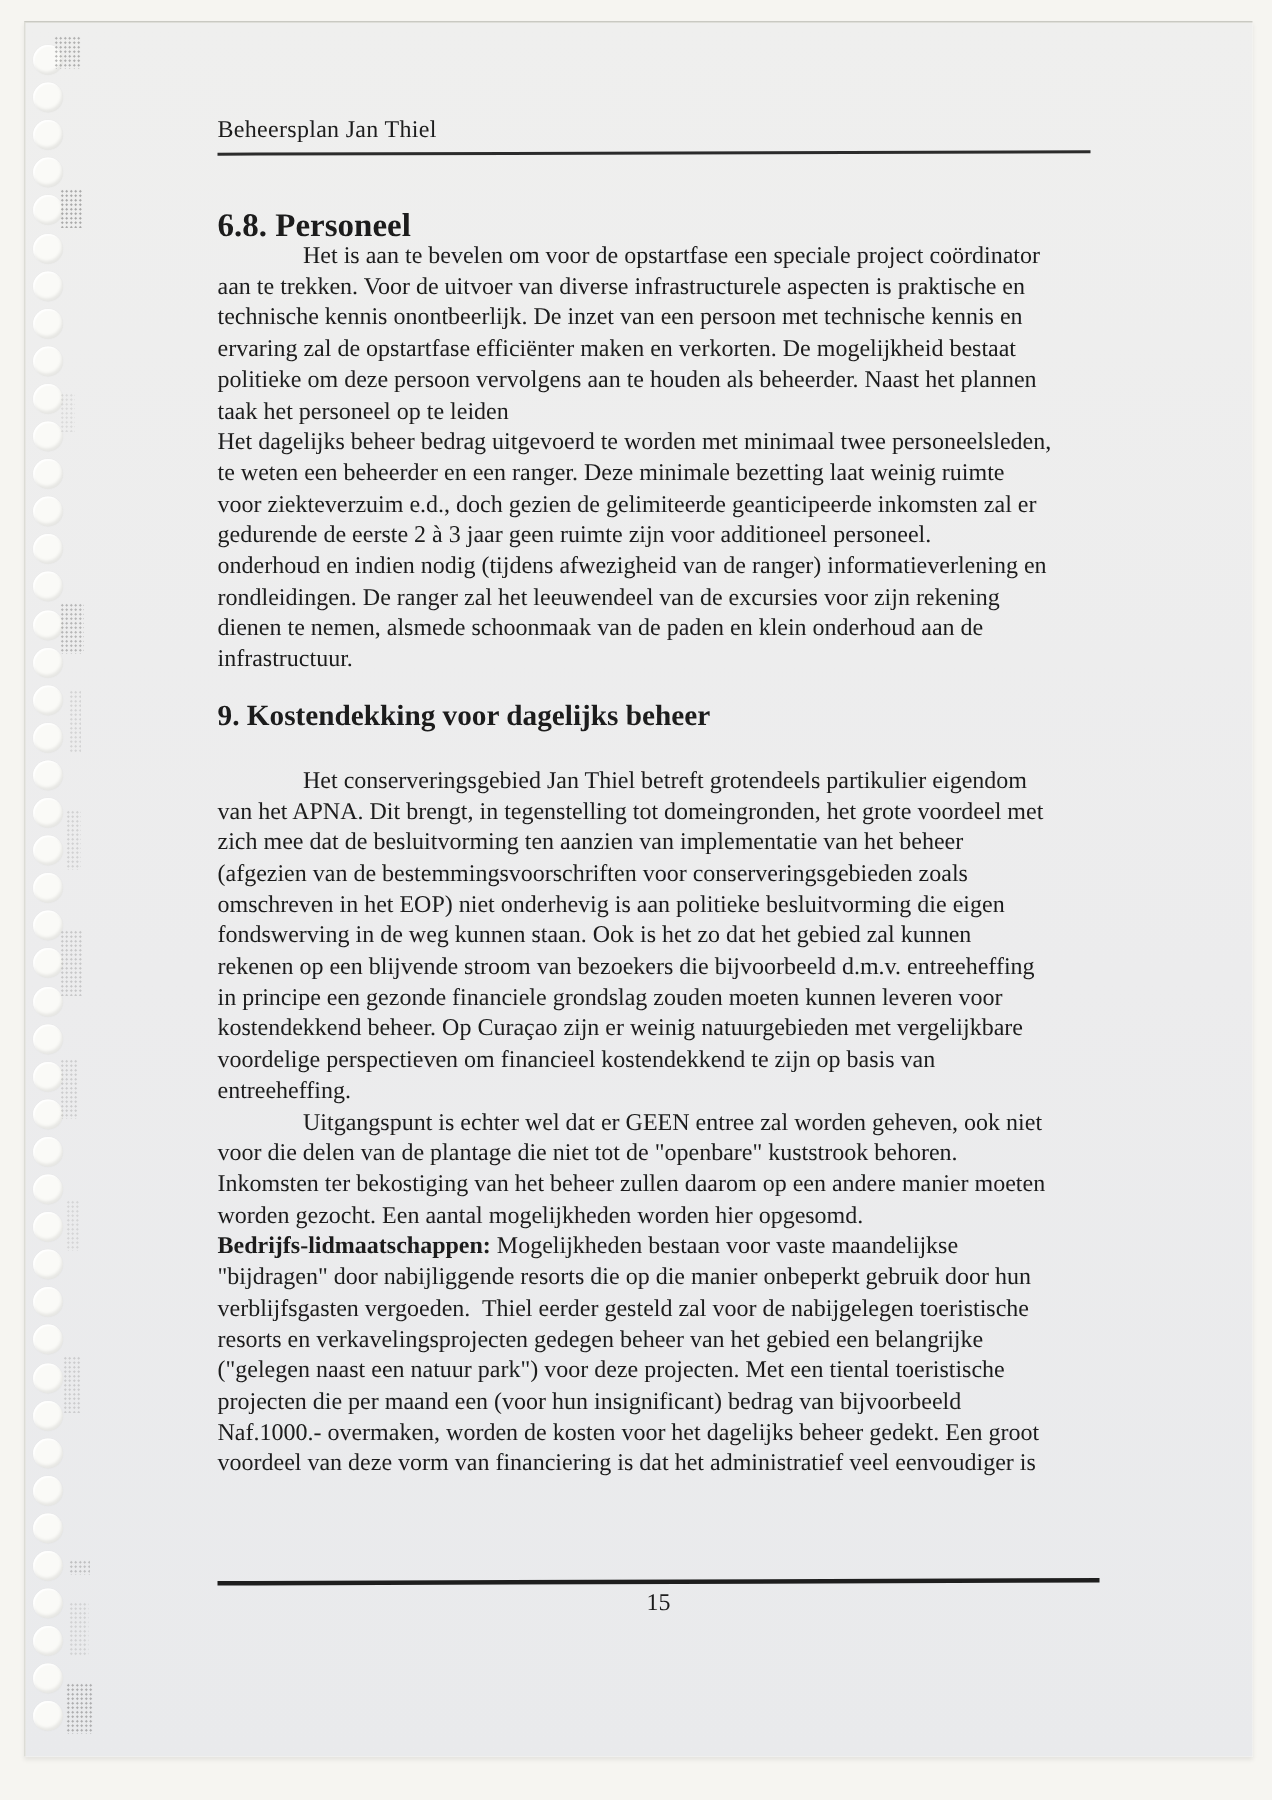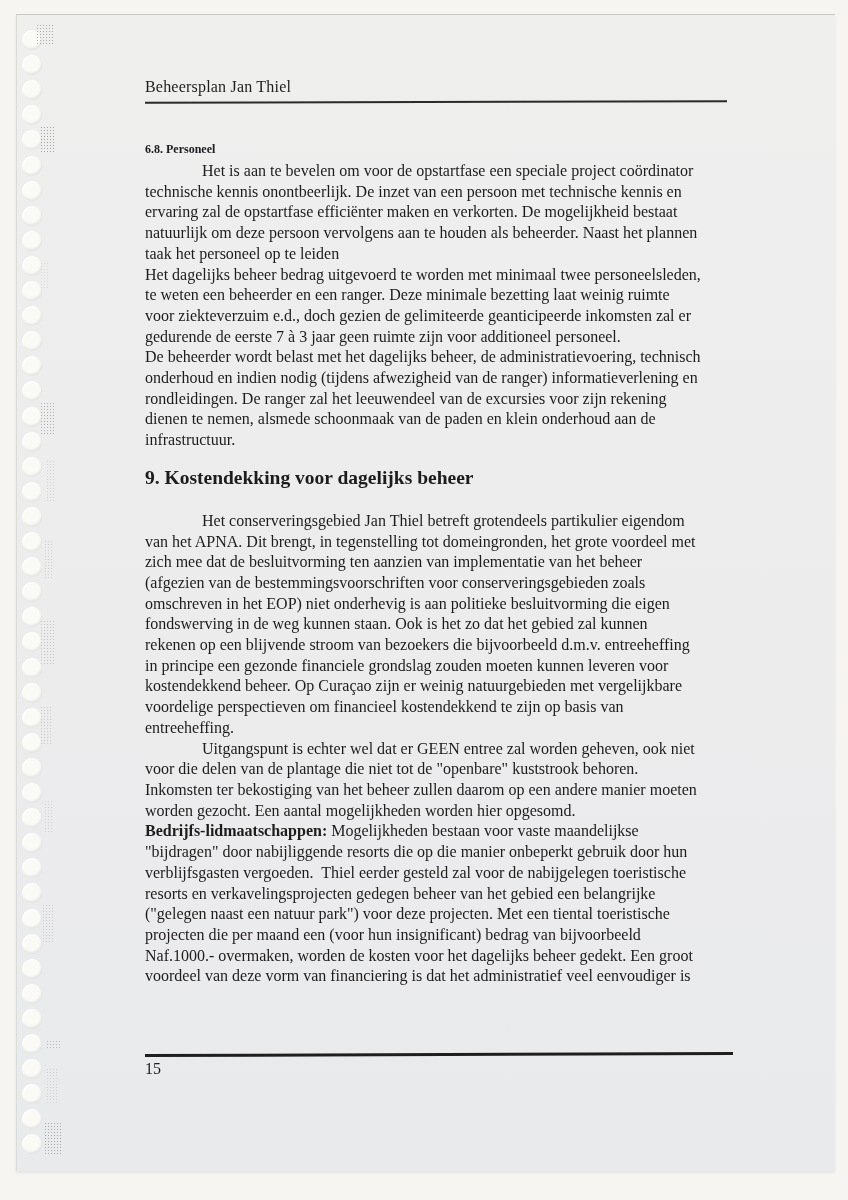--- a/index.html
+++ b/index.html
@@ -30,32 +30,32 @@
     font-size:16px;color:#1d1d1d;letter-spacing:0.2px;
   }
   .header-rule{
     position:absolute;left:145px;top:101px;width:582px;height:2px;
     background:#2b2b2b;transform:rotate(-0.15deg);
   }
   .doc-content{
     position:absolute;left:145px;top:138px;width:600px;
     font-size:16px;color:#1c1c1c;
   }
-  .heading-sm{font-size:12px;font-weight:bold;line-height:23px;}
+  .heading-sm{font-size:22px;font-weight:bold;line-height:23px;}
   .heading-lg{font-size:19.5px;font-weight:bold;line-height:26px;margin:14px 0 20px 0;}
   .para{margin:0;}
   .line{line-height:20.7px;white-space:pre;}
   .line.indent{padding-left:57px;}
   .footer-rule{
     position:absolute;left:145px;top:1053px;width:588px;height:3px;
     background:#1e1e1e;transform:rotate(-0.2deg);
   }
   .page-number{
     position:absolute;left:145px;top:1060px;width:588px;
-    text-align:left;font-size:16px;color:#1c1c1c;
+    text-align:center;font-size:16px;color:#1c1c1c;
   }
 </style>
 </head>
 <body>
 
 <div class="page"></div>
 
 <div id="holes">
     <span class="hole" style="left: 22px; top: 30px;"></span>
     <span class="hole" style="left: 22px; top: 55.1px;"></span>
@@ -119,33 +119,33 @@
     <span class="noise" style="left: 44px; top: 1122px; width: 18px; height: 34px; opacity: 0.5;"></span>
   </div>
 
 <div class="doc-header-title">Beheersplan Jan Thiel</div>
 <div class="header-rule"></div>
 
 <div class="doc-content" id="doc-content">
     <div class="heading-sm">6.8. Personeel</div>
     <div class="para">
       <div class="line indent">Het is aan te bevelen om voor de opstartfase een speciale project coördinator</div>
+      <div class="line">aan te trekken. Voor de uitvoer van diverse infrastructurele aspecten is praktische en</div>
       <div class="line">technische kennis onontbeerlijk. De inzet van een persoon met technische kennis en</div>
       <div class="line">ervaring zal de opstartfase efficiënter maken en verkorten. De mogelijkheid bestaat</div>
-      <div class="line">natuurlijk om deze persoon vervolgens aan te houden als beheerder. Naast het plannen</div>
+      <div class="line">politieke om deze persoon vervolgens aan te houden als beheerder. Naast het plannen</div>
       <div class="line">taak het personeel op te leiden</div>
     </div>
     <div class="para">
       <div class="line">Het dagelijks beheer bedrag uitgevoerd te worden met minimaal twee personeelsleden,</div>
       <div class="line">te weten een beheerder en een ranger. Deze minimale bezetting laat weinig ruimte</div>
       <div class="line">voor ziekteverzuim e.d., doch gezien de gelimiteerde geanticipeerde inkomsten zal er</div>
-      <div class="line">gedurende de eerste 7 à 3 jaar geen ruimte zijn voor additioneel personeel.</div>
+      <div class="line">gedurende de eerste 2 à 3 jaar geen ruimte zijn voor additioneel personeel.</div>
     </div>
     <div class="para">
-      <div class="line">De beheerder wordt belast met het dagelijks beheer, de administratievoering, technisch</div>
       <div class="line">onderhoud en indien nodig (tijdens afwezigheid van de ranger) informatieverlening en</div>
       <div class="line">rondleidingen. De ranger zal het leeuwendeel van de excursies voor zijn rekening</div>
       <div class="line">dienen te nemen, alsmede schoonmaak van de paden en klein onderhoud aan de</div>
       <div class="line">infrastructuur.</div>
     </div>
     <div class="heading-lg">9. Kostendekking voor dagelijks beheer</div>
     <div class="para">
       <div class="line indent">Het conserveringsgebied Jan Thiel betreft grotendeels partikulier eigendom</div>
       <div class="line">van het APNA. Dit brengt, in tegenstelling tot domeingronden, het grote voordeel met</div>
       <div class="line">zich mee dat de besluitvorming ten aanzien van implementatie van het beheer</div>

